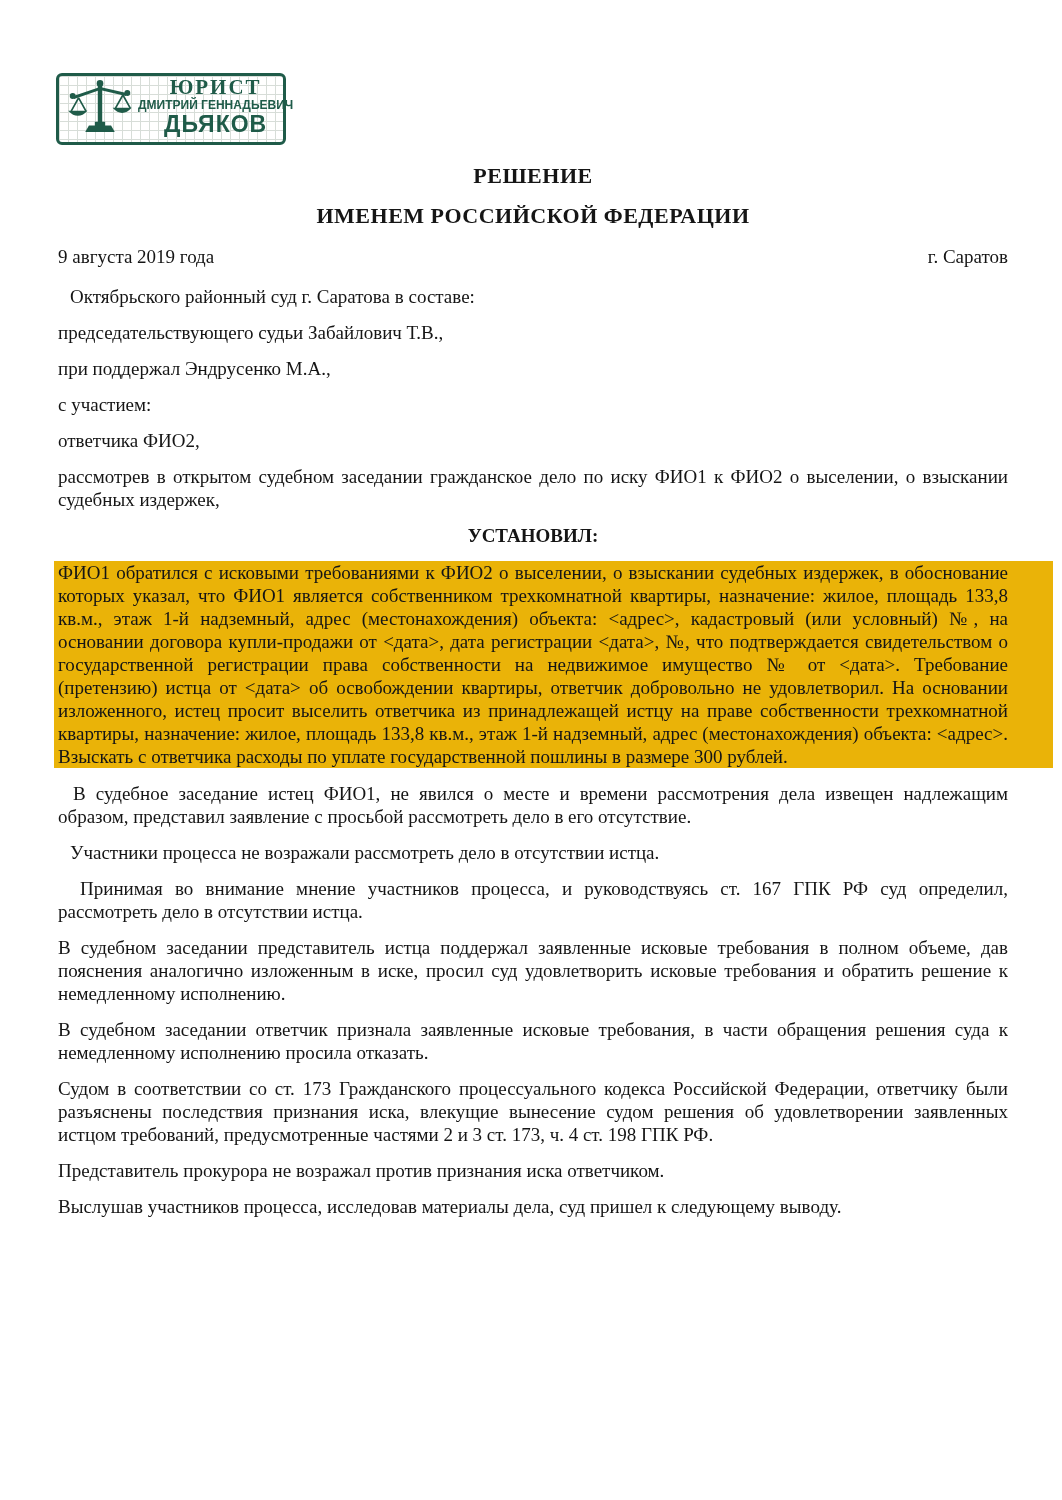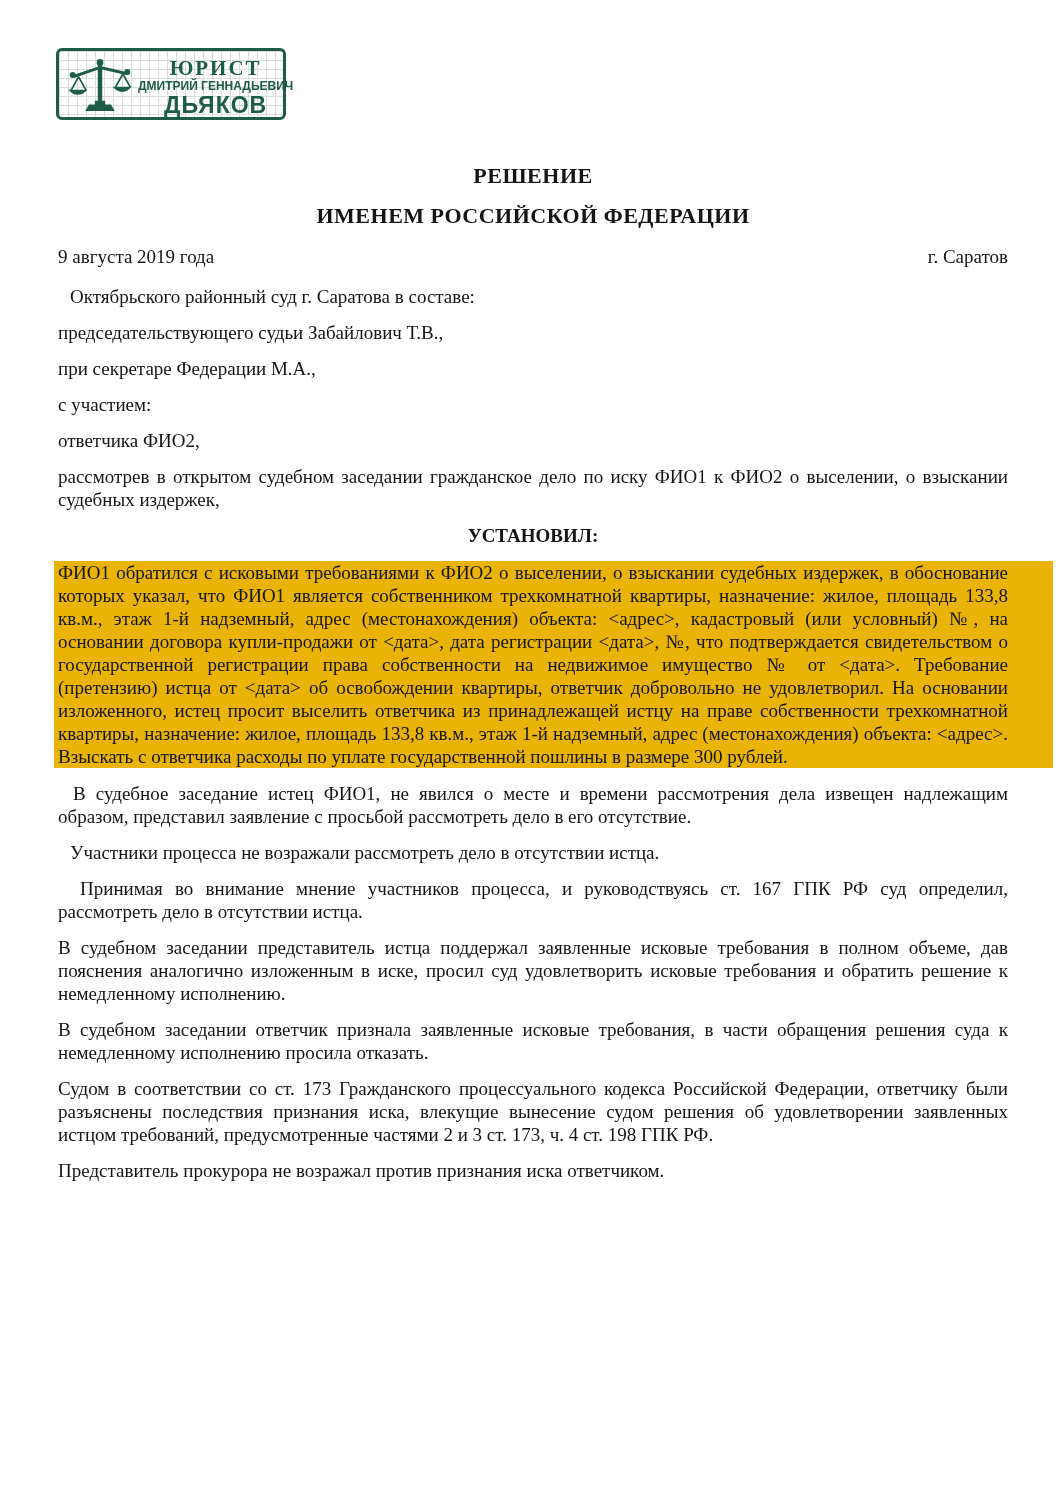--- a/index.html
+++ b/index.html
@@ -6,30 +6,30 @@
   .page {
     position:relative;
     width:1062px; height:1500px;
     background:#ffffff;
     font-family:"Liberation Serif", serif;
     font-size:19px; color:#151515;
     overflow:hidden;
   }
   
   .logo {
-    position:absolute; top:48px; left:56px;
+    position:absolute; top:73px; left:56px;
     width:230px; height:72px;
     border:3px solid #1f5b49;
     border-radius:6px;
     background-color:#ffffff;
     background-image:
       linear-gradient(#d7ddd8 1px, transparent 1px),
       linear-gradient(90deg, #d7ddd8 1px, transparent 1px);
     background-size:9px 9px;
-    display:flex; align-items:flex-end;
+    display:flex; align-items:flex-start;
     box-sizing:border-box;
   }
   .logo svg { width:76px; height:62px; margin-left:3px; flex:none; }
   .logo-text { flex:1; text-align:center; color:#1f5b49; padding-right:3px; }
   .logo-title {
     font-family:"Liberation Serif", serif; font-weight:bold;
     font-size:21px; line-height:22px; letter-spacing:2px;
   }
   .logo-name {
     font-family:"Liberation Sans", sans-serif; font-weight:bold;
@@ -101,31 +101,32 @@
     <div class="h1">РЕШЕНИЕ</div>
     <div class="h1">ИМЕНЕМ РОССИЙСКОЙ ФЕДЕРАЦИИ</div>
 
     <div class="dateline">
       <span>9 августа 2019 года</span>
       <span>г. Саратов</span>
     </div>
 
     <p class="ind12">Октябрьского районный суд г. Саратова в составе:</p>
     <p>председательствующего судьи Забайлович Т.В.,</p>
-    <p>при секретаре Федерации М.А.,</p>
+    <p>при поддержал Эндрусенко М.А.,</p>
     <p>с участием:</p>
     <p>ответчика ФИО2,</p>
     <p class="just">рассмотрев в открытом судебном заседании гражданское дело по иску ФИО1 к ФИО2 о выселении, о взыскании судебных издержек,</p>
 
     <div class="h2">УСТАНОВИЛ:</div>
 
     <p class="highlight just">ФИО1 обратился с исковыми требованиями к ФИО2 о выселении, о взыскании судебных издержек, в обоснование которых указал, что ФИО1 является собственником трехкомнатной квартиры, назначение: жилое, площадь 133,8 кв.м., этаж 1-й надземный, адрес (местонахождения) объекта: &lt;адрес&gt;, кадастровый (или условный) №, на основании договора купли-продажи от &lt;дата&gt;, дата регистрации &lt;дата&gt;, №, что подтверждается свидетельством о государственной регистрации права собственности на недвижимое имущество № от &lt;дата&gt;. Требование (претензию) истца от &lt;дата&gt; об освобождении квартиры, ответчик добровольно не удовлетворил. На основании изложенного, истец просит выселить ответчика из принадлежащей истцу на праве собственности трехкомнатной квартиры, назначение: жилое, площадь 133,8 кв.м., этаж 1-й надземный, адрес (местонахождения) объекта: &lt;адрес&gt;. Взыскать с ответчика расходы по уплате государственной пошлины в размере 300 рублей.</p>
 
     <p class="ind15 just">В судебное заседание истец ФИО1, не явился о месте и времени рассмотрения дела извещен надлежащим образом, представил заявление с просьбой рассмотреть дело в его отсутствие.</p>
     <p class="ind12">Участники процесса не возражали рассмотреть дело в отсутствии истца.</p>
     <p class="ind22 just">Принимая во внимание мнение участников процесса, и руководствуясь ст. 167 ГПК РФ суд определил, рассмотреть дело в отсутствии истца.</p>
     <p class="just">В судебном заседании представитель истца поддержал заявленные исковые требования в полном объеме, дав пояснения аналогично изложенным в иске, просил суд удовлетворить исковые требования и обратить решение к немедленному исполнению.</p>
     <p class="just">В судебном заседании ответчик признала заявленные исковые требования, в части обращения решения суда к немедленному исполнению просила отказать.</p>
     <p class="just">Судом в соответствии со ст. 173 Гражданского процессуального кодекса Российской Федерации, ответчику были разъяснены последствия признания иска, влекущие вынесение судом решения об удовлетворении заявленных истцом требований, предусмотренные частями 2 и 3 ст. 173, ч. 4 ст. 198 ГПК РФ.</p>
     <p>Представитель прокурора не возражал против признания иска ответчиком.</p>
+    <p>Выслушав участников процесса, исследовав материалы дела, суд пришел к следующему выводу.</p>
   </div>
 
 </div>
 
 </body></html>

